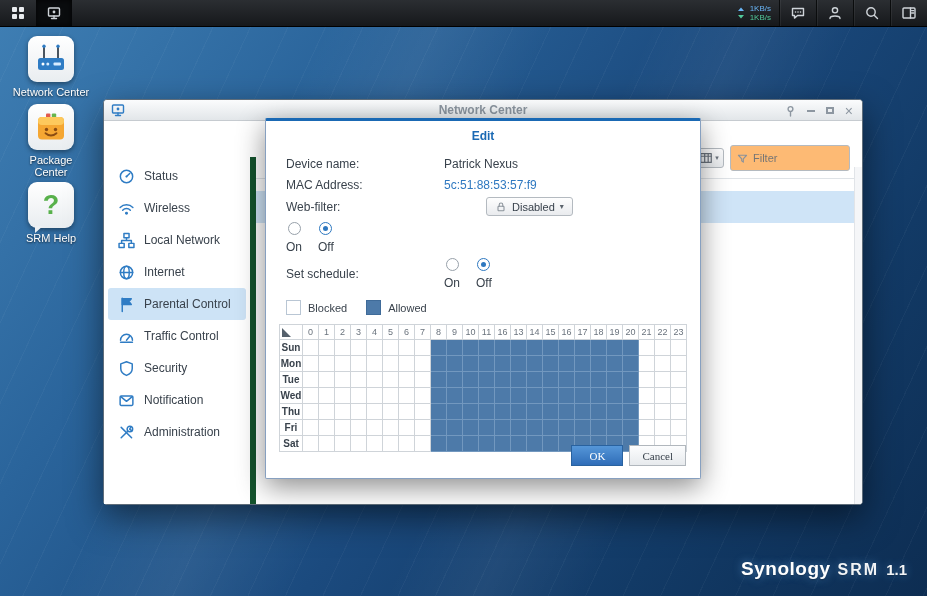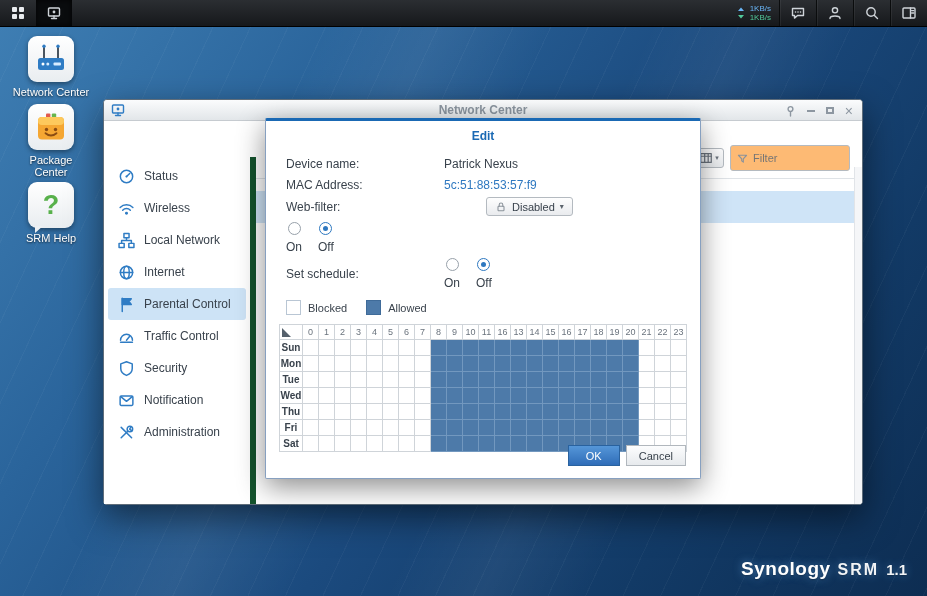--- a/index.html
+++ b/index.html
@@ -93,21 +93,21 @@
   .sched th { width:16px; height:15px; font-size:9px; font-weight:normal; color:#6a737d; background:#fff; }
   .sched td { width:16px; height:16px; background:#fff; cursor:pointer; }
   .sched td.allowed { background:#4d7aa9; border-color:#7298bf; }
   .sched th.corner, .sched td.day { width:23px; }
   .sched td.day { font-size:10px; font-weight:bold; color:#39424c; text-align:center; cursor:pointer; }
   .corner { position:relative; cursor:pointer; }
   .corner .tri { position:absolute; left:2px; bottom:2px; width:0; height:0;
     border-bottom:9px solid #55606c; border-right:9px solid transparent; }
   .dlg-buttons { position:absolute; right:14px; bottom:12px; display:flex; gap:6px; }
   .btn { min-width:52px; height:21px; font-size:11px; padding:0 12px; border-radius:0; cursor:pointer;
-    border:1px solid #b1b7bd; background:linear-gradient(#fcfdfe,#e7eaed); color:#39424c; font-family:Liberation Sans, sans-serif; }
+    border:1px solid #b1b7bd; background:linear-gradient(#fcfdfe,#e7eaed); color:#39424c; font-family:Liberation Serif, serif; }
   .btn.primary { background:linear-gradient(#5596d8,#2f6db8); border-color:#29629f; color:#fff; }
 
   
   .branding { position:absolute; right:20px; bottom:16px; color:#fff; z-index:5;
     text-shadow:0 0 8px rgba(120,190,255,.55), 0 1px 2px rgba(0,0,0,.4); display:flex; align-items:baseline; gap:7px; }
   .brand-name { font-size:19px; font-weight:bold; letter-spacing:.5px; }
   .brand-prod { font-size:16px; font-weight:bold; letter-spacing:2px; opacity:.95; }
   .brand-ver { font-size:15px; font-weight:bold; opacity:.95; }
 </style>
 </head>

